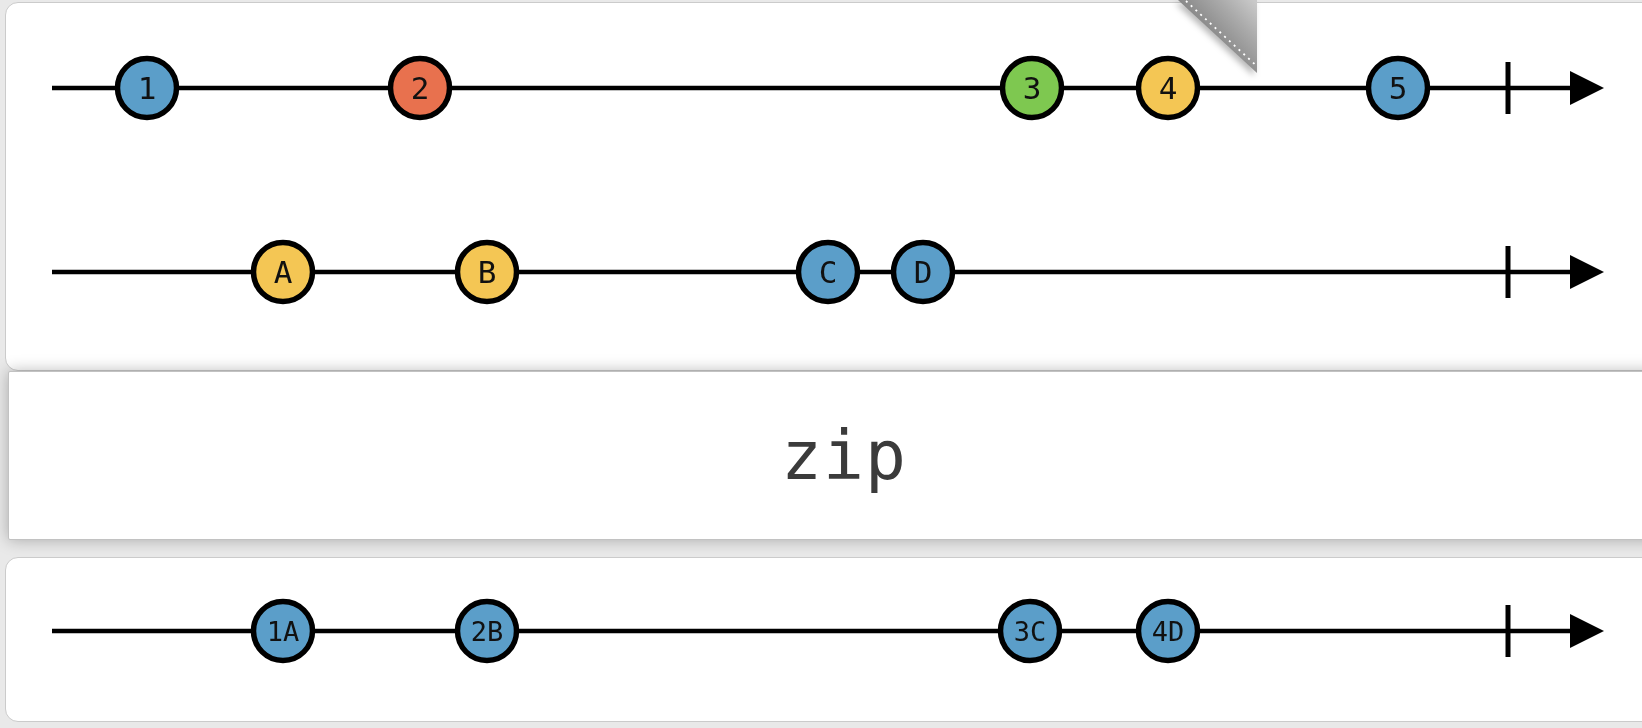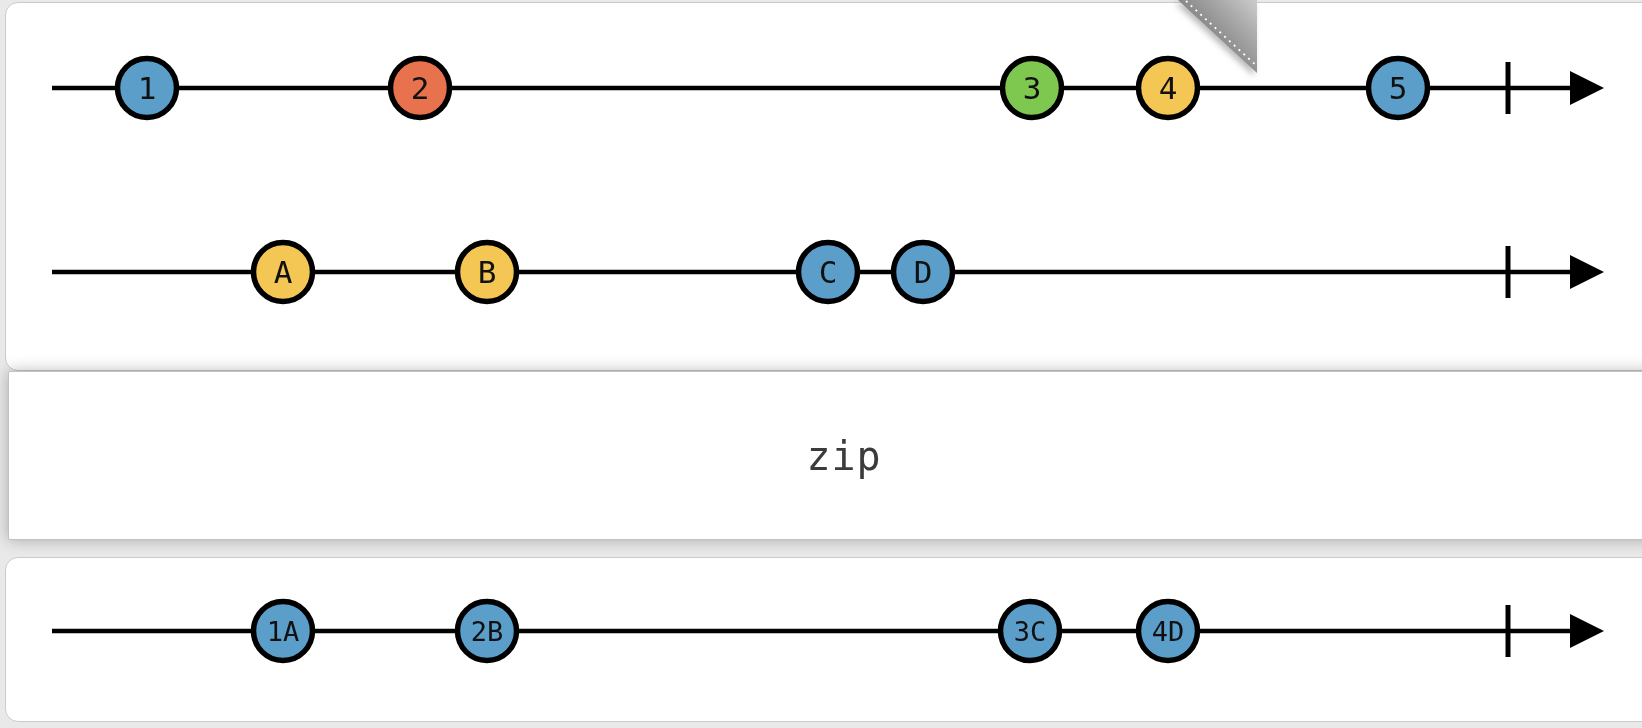--- a/index.html
+++ b/index.html
@@ -24,21 +24,21 @@
     left:8px; right:-30px; top:371px; height:169px;
     background:#fff;
     border:1.5px solid #C2C2C2;
     border-radius:2px;
     box-sizing:border-box;
     box-shadow:0 0 16px rgba(0,0,0,0.28);
     z-index:2;
     display:flex;align-items:center;justify-content:center;
   }
   #operator-label{
-    font-size:40px;
+    font-size:68px;
     color:#3B3B3B;
     letter-spacing:1px;
     transform:translateX(4px);
     user-select:none;
   }
   #diagram-svg, #curl-svg{
     position:absolute;left:0;top:0;z-index:3;pointer-events:none;
   }
   #curl-svg{z-index:4;}
   svg text{font-family:"DejaVu Sans Mono","Liberation Mono",monospace;}

